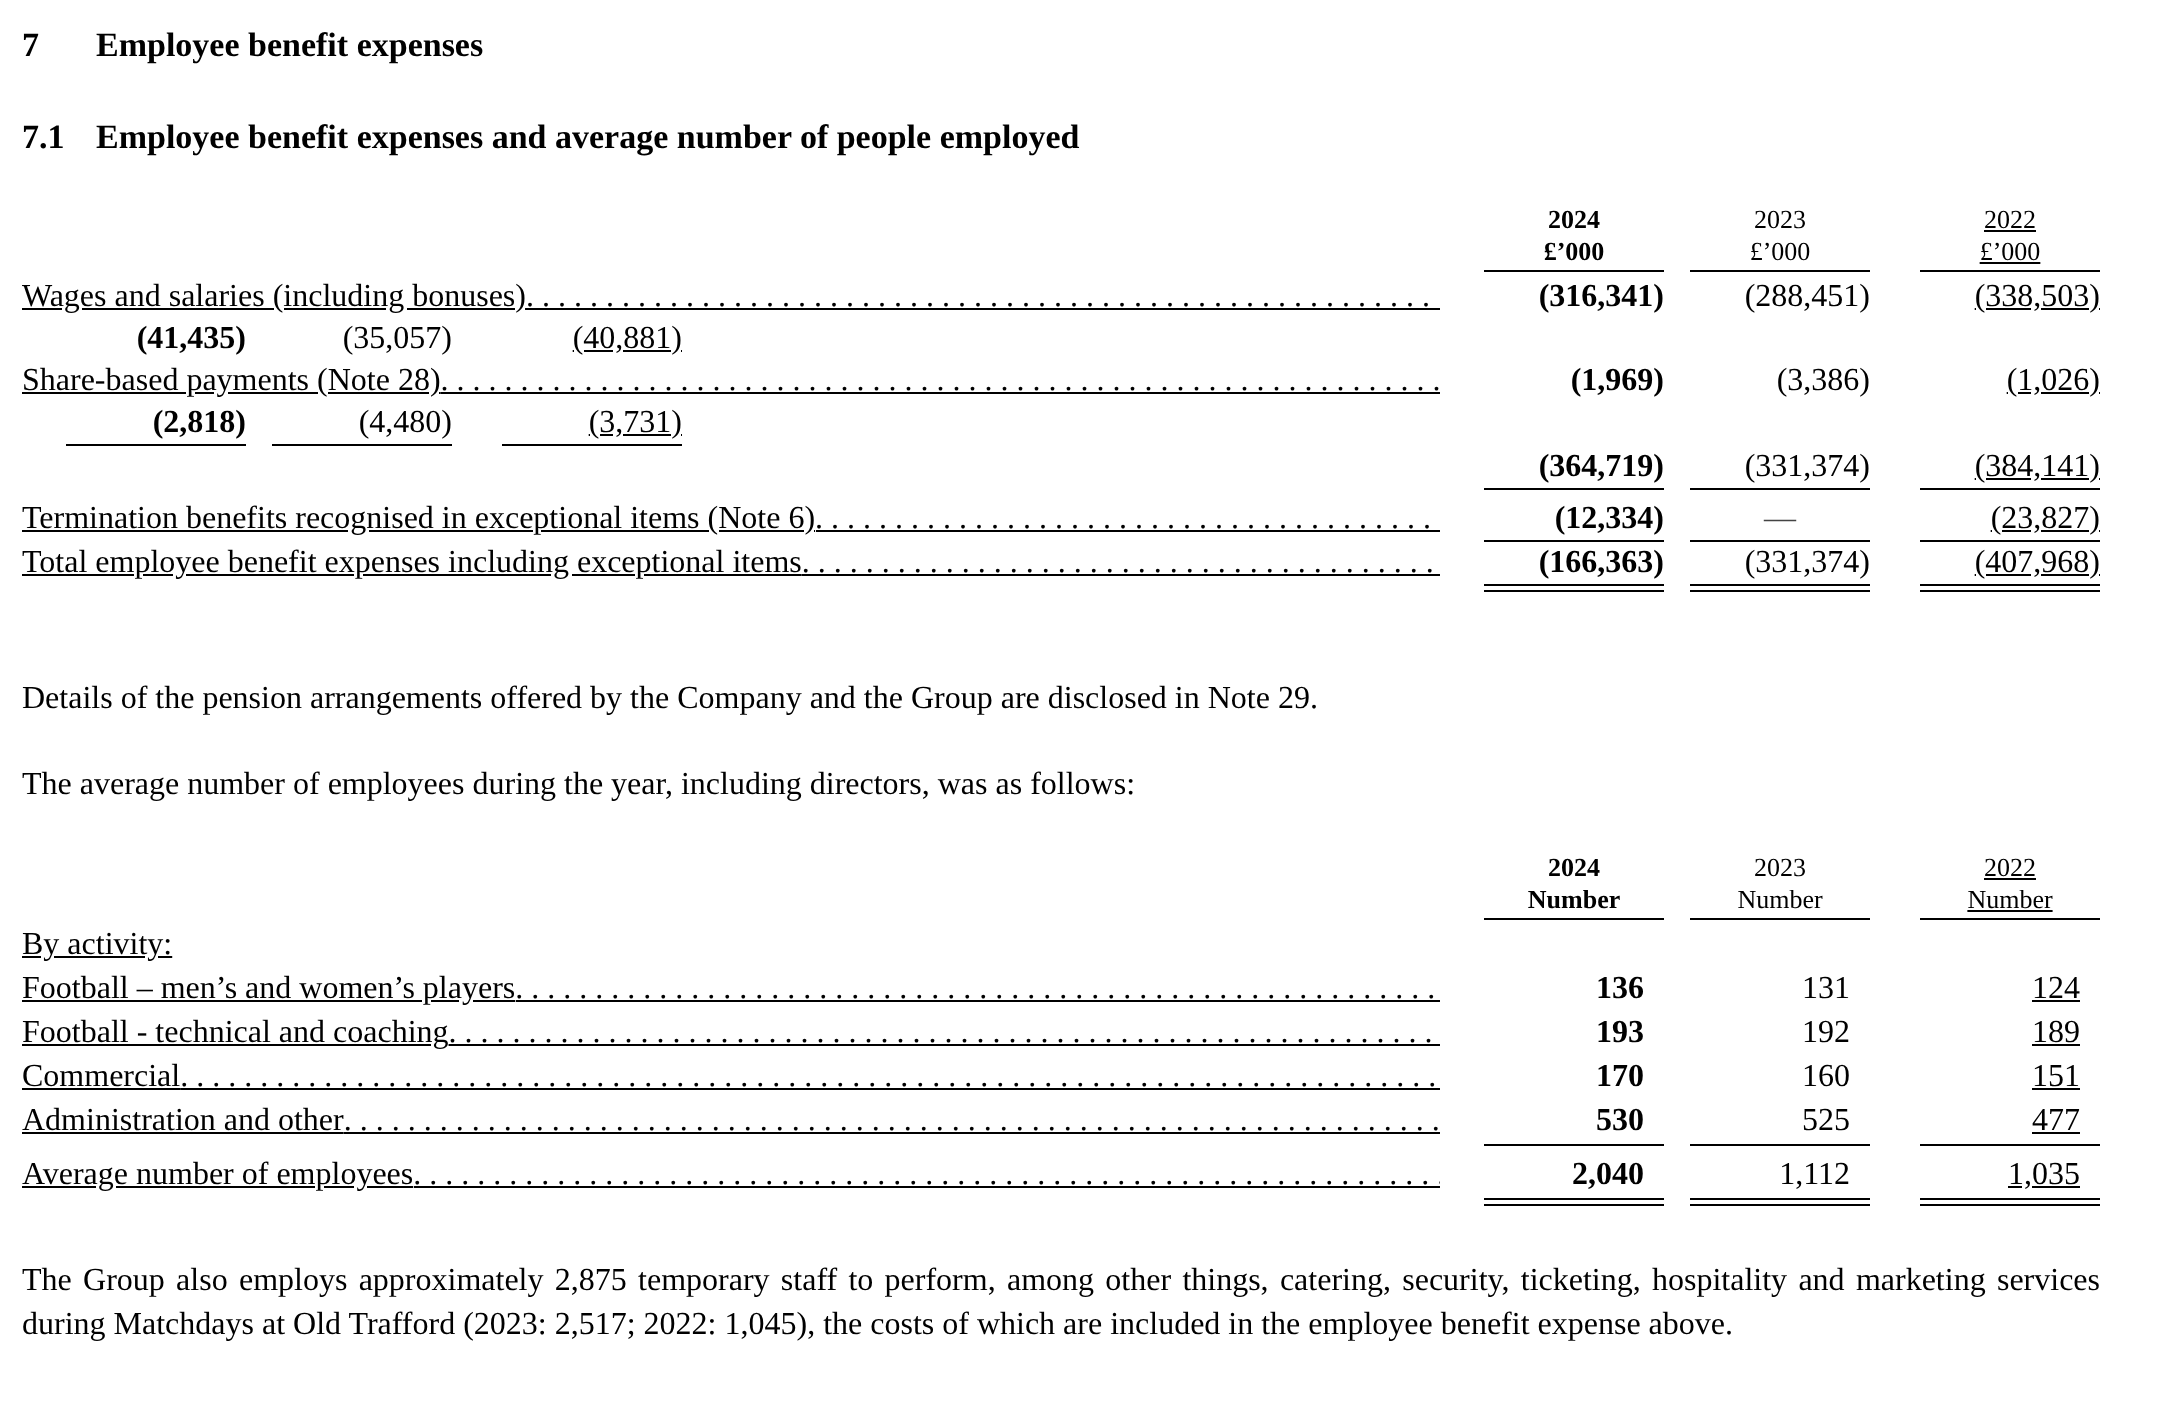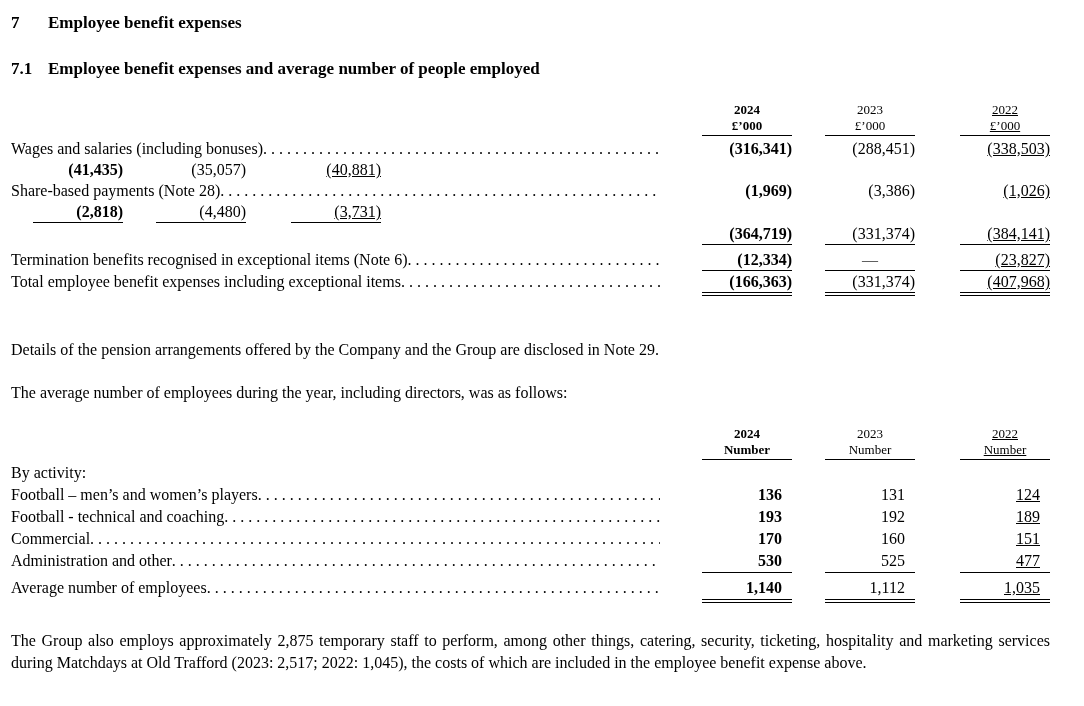--- a/index.html
+++ b/index.html
@@ -11,23 +11,23 @@
   }
   .page { padding: 12px 34px 0 11px; }
 
   
   .h { display: flex; font-weight: bold; font-size: 17px; line-height: 21px; }
   .h .no { width: 37px; flex: none; }
   .h2 { margin-top: 25px; }
 
   
   .fintable { margin-top: 23px; }
-  .trow { display: flex; align-items: baseline; line-height: 21px; gap: 20px; }
+  .trow { display: flex; align-items: baseline; line-height: 21px; }
   .t2 .trow { line-height: 22px; }
-  .lbl { flex: 1; display: flex; min-width: 0; }
+  .lbl { flex: 1; display: flex; min-width: 0; text-decoration: underline; }
   .lbl .txt { white-space: nowrap; }
   .dots { flex: 1; overflow: hidden; white-space: nowrap; }
   .dots::after {
     content: " . . . . . . . . . . . . . . . . . . . . . . . . . . . . . . . . . . . . . . . . . . . . . . . . . . . . . . . . . . . . . . . . . . . . . . . . . . . . . . . . . . . . . . . . . . . .";
   }
   .c1 { width: 112px; flex: none; text-align: right; }
   .c2 { width: 103px; flex: none; text-align: right; }
   .c3 { width: 115px; flex: none; text-align: right; text-decoration: underline; }
   .b  { font-weight: bold; }
 
@@ -239,21 +239,21 @@
           <span class="cell rb p10">477</span>
         </div>
     </div>
 
     <div class="trow gap-top">
       <div class="lbl">
           <span class="txt">Average number of employees</span>
           <span class="dots"></span>
         </div>
       <div class="c1 b">
-          <span class="cell db p10">1,140</span>
+          <span class="cell db p10">2,040</span>
         </div>
       <div class="c2">
           <span class="cell db p10">1,112</span>
         </div>
       <div class="c3">
           <span class="cell db p10">1,035</span>
         </div>
     </div>
   </div>
 

